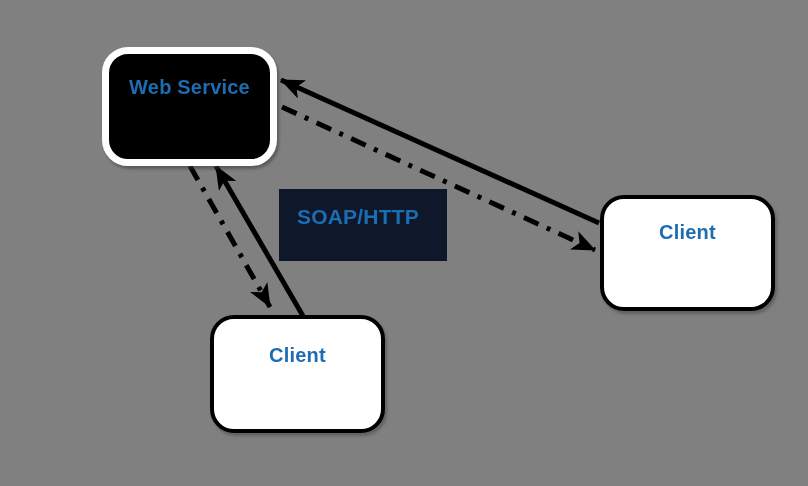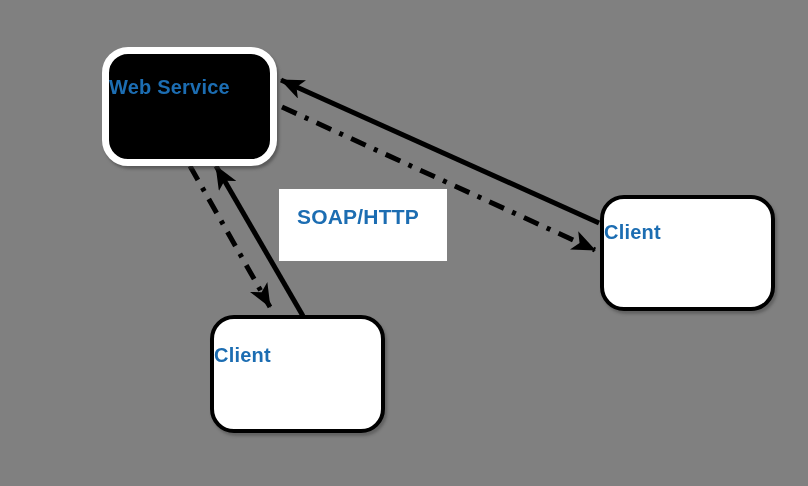--- a/index.html
+++ b/index.html
@@ -12,21 +12,21 @@
     font-family: "Liberation Sans", sans-serif;
   }
   .arrow-layer {
     position: absolute;
     left: 0; top: 0;
     width: 808px; height: 486px;
   }
   .node {
     position: absolute;
     box-sizing: border-box;
-    text-align: left;
+    text-align: center;
   }
   .node-label {
     font-weight: 700;
     font-size: 20px;
     line-height: 20px;
     letter-spacing: 0.2px;
   }
   .web-service-box {
     left: 102px; top: 47px;
     width: 175px; height: 119px;
@@ -43,21 +43,21 @@
     box-shadow: 2px 3px 3px rgba(60,60,60,0.45);
   }
   .client-right { left: 600px; top: 195px; width: 175px; height: 116px; }
   .client-right .node-label { margin-top: 23px; }
   .client-bottom { left: 210px; top: 315px; width: 175px; height: 118px; }
   .client-bottom .node-label { margin-top: 26px; }
   .protocol-box {
     position: absolute;
     left: 279px; top: 189px;
     width: 168px; height: 72px;
-    background: #ffffff;
+    background: #0f172a;
     box-sizing: border-box;
     padding: 17px 0 0 18px;
   }
   .protocol-label {
     font-weight: 700;
     font-size: 21px;
     line-height: 21px;
     letter-spacing: 0.2px;
   }
 </style>

